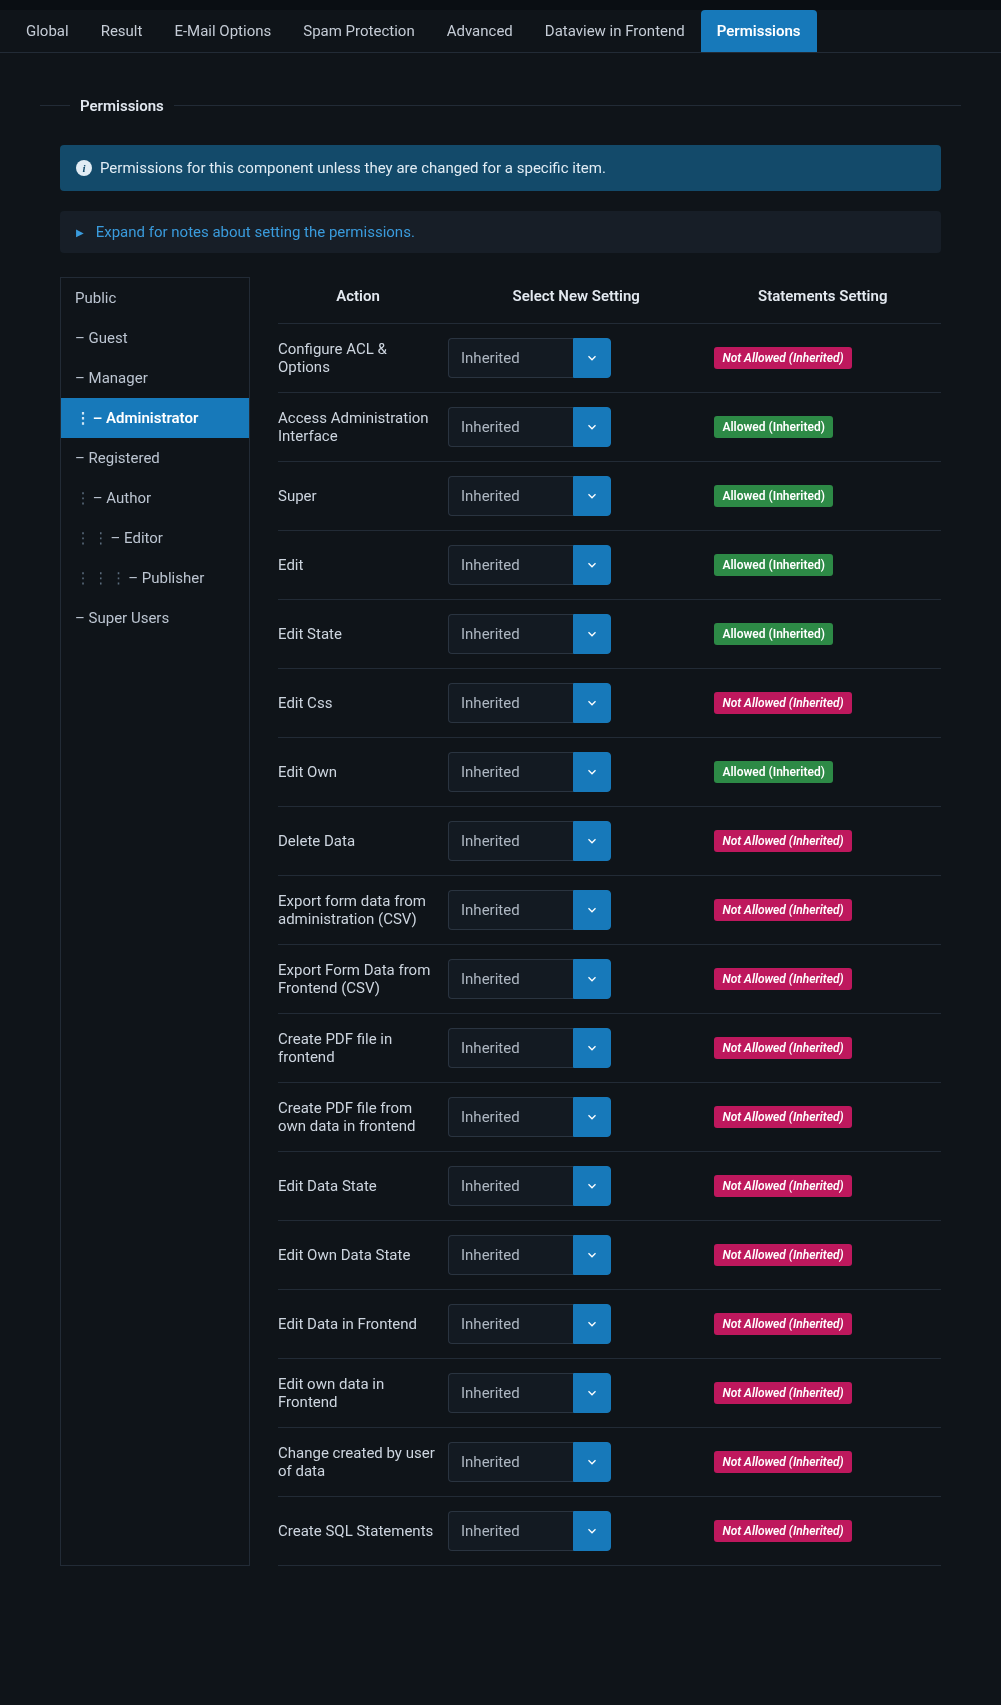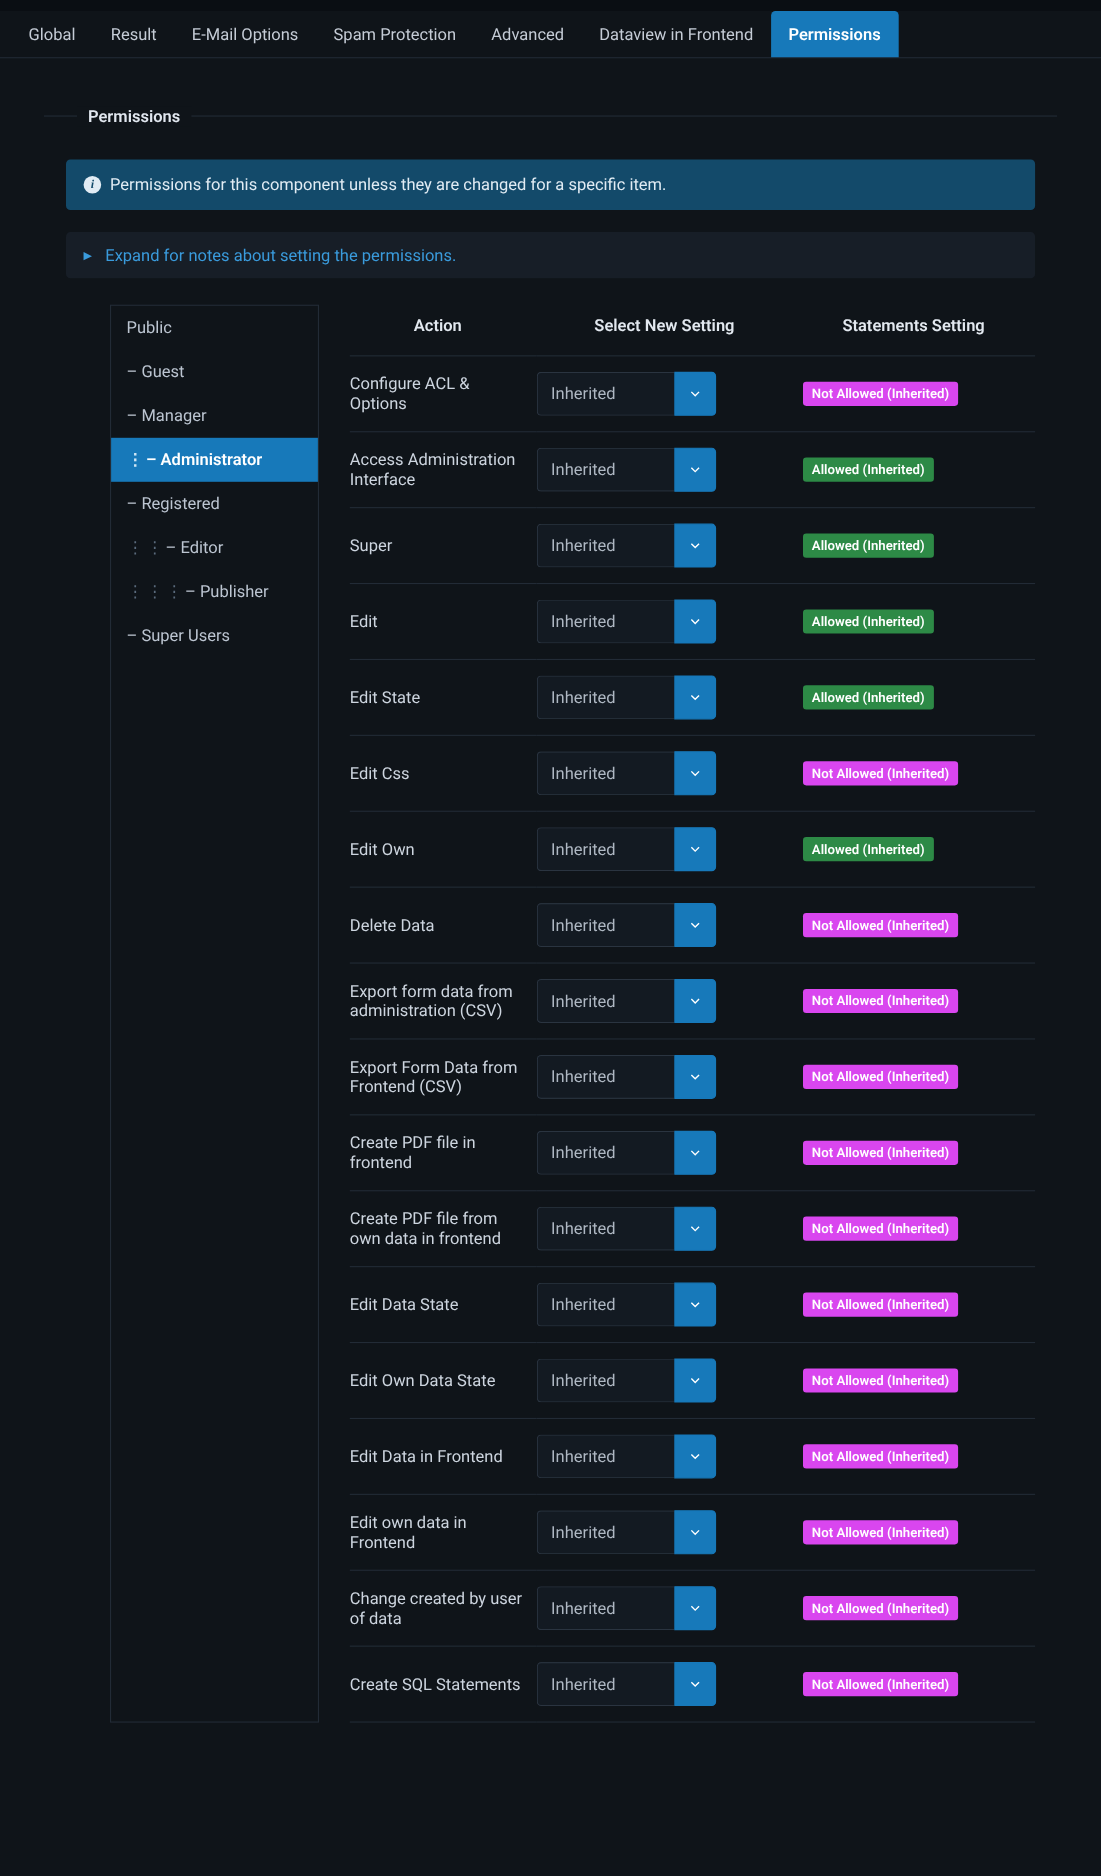--- a/index.html
+++ b/index.html
@@ -60,21 +60,20 @@
     display: flex; align-items: center; gap: 12px;
     color: #3a9bdc; cursor: pointer;
   }
   .expand-bar .tri { color: #3a9bdc; font-size: 10px; }
   .perm-layout {
     display: flex; gap: 28px; margin: 0 20px;
   }
   .sidebar {
     width: 190px; flex: 0 0 190px;
     border: 1px solid #222b36;
-    margin-left: 40px;
   }
   .sb-item {
     padding: 11px 14px;
     color: #bcc5d1; cursor: pointer;
   }
   .sb-item.active {
     background: #1779ba; color: #fff; font-weight: 600;
   }
   .sb-handle { display: inline-block; color: #5a6b7c; width: 14px; text-align: center; letter-spacing: -2px; }
   .sb-item.active .sb-handle { color: #cfe6f5; }
@@ -97,21 +96,21 @@
   .select-btn {
     width: 38px; background: #1779ba; border: 1px solid #1779ba;
     border-radius: 0 4px 4px 0; display: flex; align-items: center; justify-content: center;
     cursor: pointer;
   }
   .select-btn svg { width: 14px; height: 14px; fill: none; stroke: #fff; stroke-width: 2.2; }
   .badge {
     display: inline-block; border-radius: 3px; color: #fff;
     font-size: 12px; font-weight: 600; padding: 4px 8px;
   }
-  .badge.red { background: #d946ef; }
+  .badge.red { background: #be185d; font-style: italic; }
   .badge.green { background: #2d8a46; }
 </style>
 </head>
 <body>
 
 <div class="topbar-spacer"></div>
 
 <div class="tabs" id="tabs-bar">
     <div class="tab">Global</div>
     <div class="tab">Result</div>
@@ -137,20 +136,21 @@
       <span>Expand for notes about setting the permissions.</span>
     </div>
 
     <div class="perm-layout">
       <div class="sidebar" id="sidebar">
           <div class="sb-item"><span>Public</span></div>
           <div class="sb-item"><span>– Guest</span></div>
           <div class="sb-item"><span>– Manager</span></div>
           <div class="sb-item active"><span class="sb-handle">⋮</span> <span>– Administrator</span></div>
           <div class="sb-item"><span>– Registered</span></div>
+          <div class="sb-item"><span class="sb-handle">⋮</span> <span>– Author</span></div>
           <div class="sb-item"><span class="sb-handle">⋮</span> <span class="sb-handle">⋮</span> <span>– Editor</span></div>
           <div class="sb-item"><span class="sb-handle">⋮</span> <span class="sb-handle">⋮</span> <span class="sb-handle">⋮</span> <span>– Publisher</span></div>
           <div class="sb-item"><span>– Super Users</span></div>
         </div>
 
       <div class="main">
         <table class="perm-table">
           <thead>
             <tr>
               <th>Action</th>

